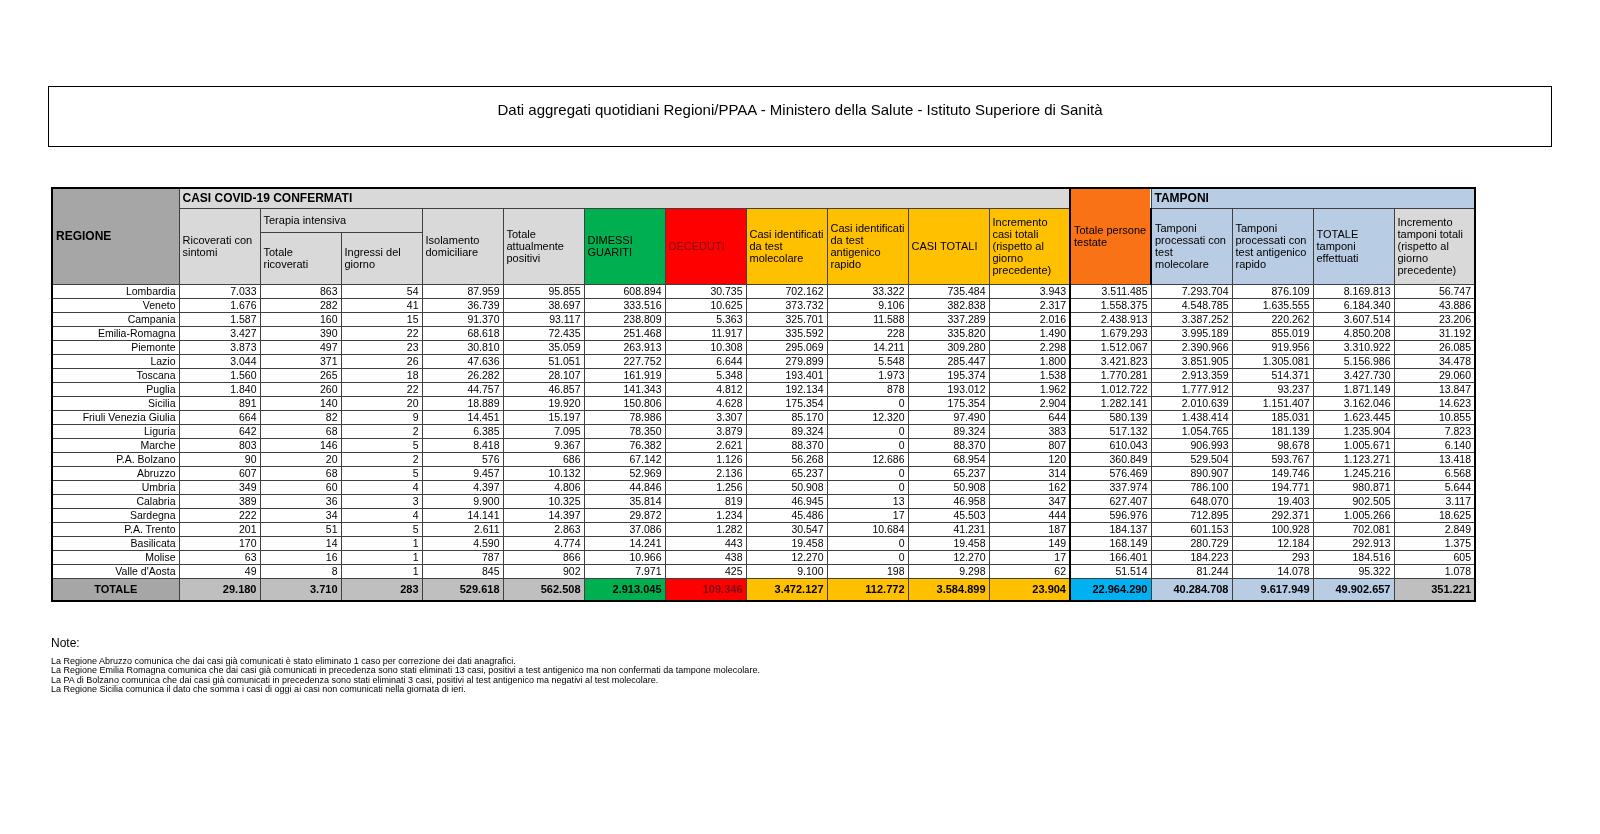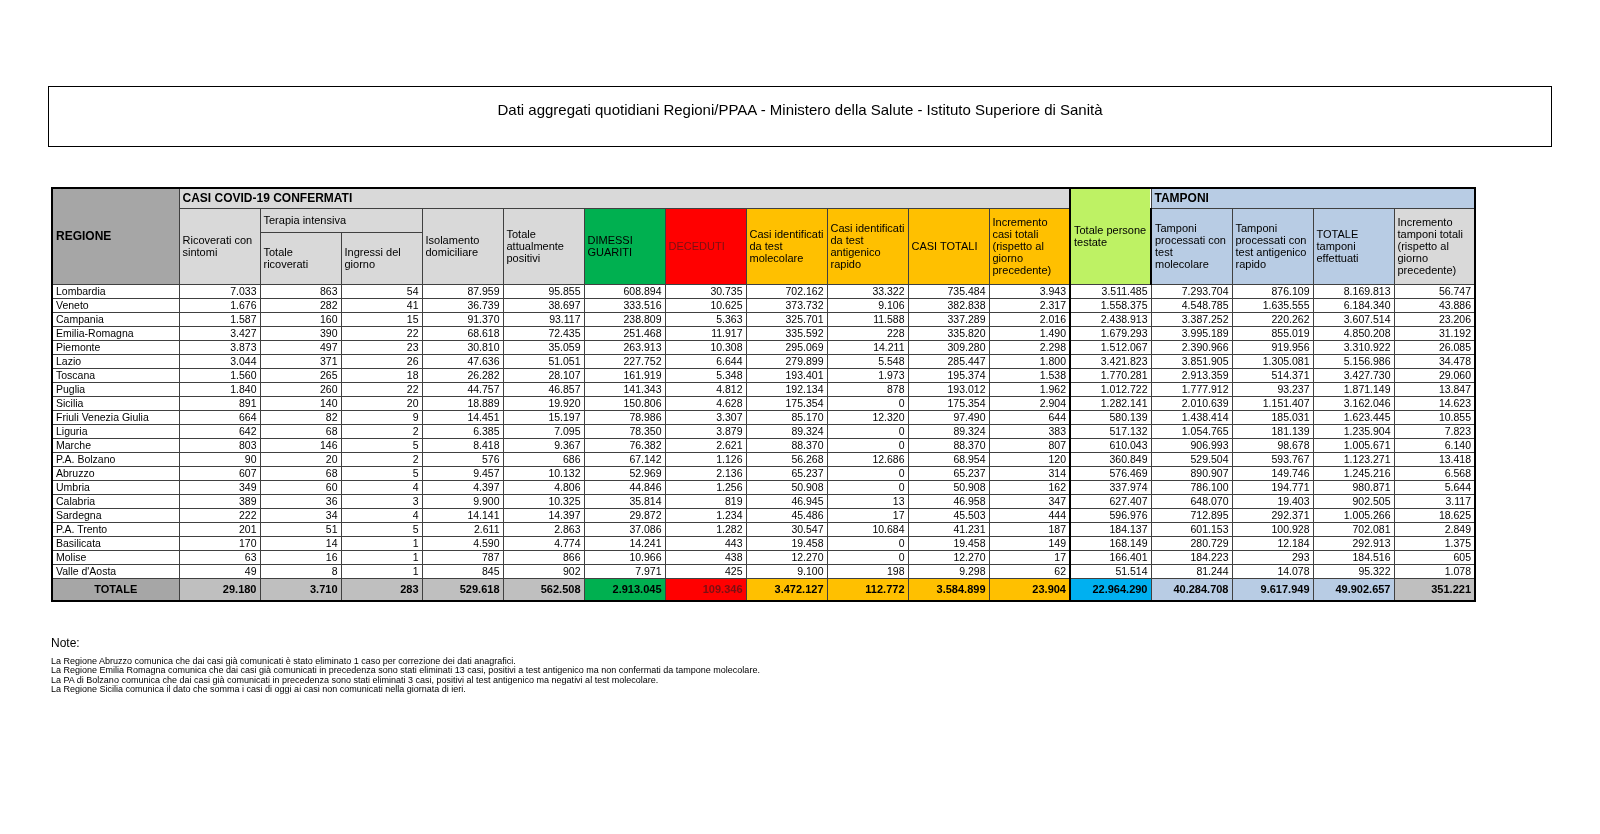--- a/index.html
+++ b/index.html
@@ -30,31 +30,31 @@
     font-weight:normal; font-size:11px; text-align:left; vertical-align:middle;
     line-height:12px;
   }
   tr.h-a { height:20px; } tr.h-b { height:24px; } tr.h-c { height:52px; }
 
   .bg-darkgray  { background:#a6a6a6; }
   .bg-lightgray { background:#d9d9d9; }
   .bg-green     { background:#00b050; }
   .bg-red       { background:#ff0000; }
   .bg-yellow    { background:#ffc000; }
-  .bg-cyan      { background:#bef264; }
+  .bg-cyan      { background:#f97316; }
   .bg-blue      { background:#b8cce4; }
 
   th.group   { font-weight:bold; font-size:12px; }
   th.regione { font-weight:bold; font-size:12px; }
   th.deceduti-h { color:#7a1013; }
   .thick-left { border-left:2px solid #000 !important; }
 
   tbody tr.data-row { height:14px; }
   tbody td { font-size:10.5px; line-height:12px; background:#fff; }
-  td.c-region { text-align:left; }
+  td.c-region { text-align:right; }
   td.num { text-align:right; }
 
   tr.total-row { height:23px; }
   tr.total-row td { font-weight:bold; font-size:11px; text-align:right; }
   td.t-label { background:#a6a6a6; text-align:center !important; }
   td.t-gray  { background:#bfbfbf; }
   td.t-green { background:#00b050; }
   td.t-red   { background:#ff0000; color:#7a1013; }
   td.t-yellow{ background:#ffc000; }
   td.t-cyan  { background:#00b0f0; }

